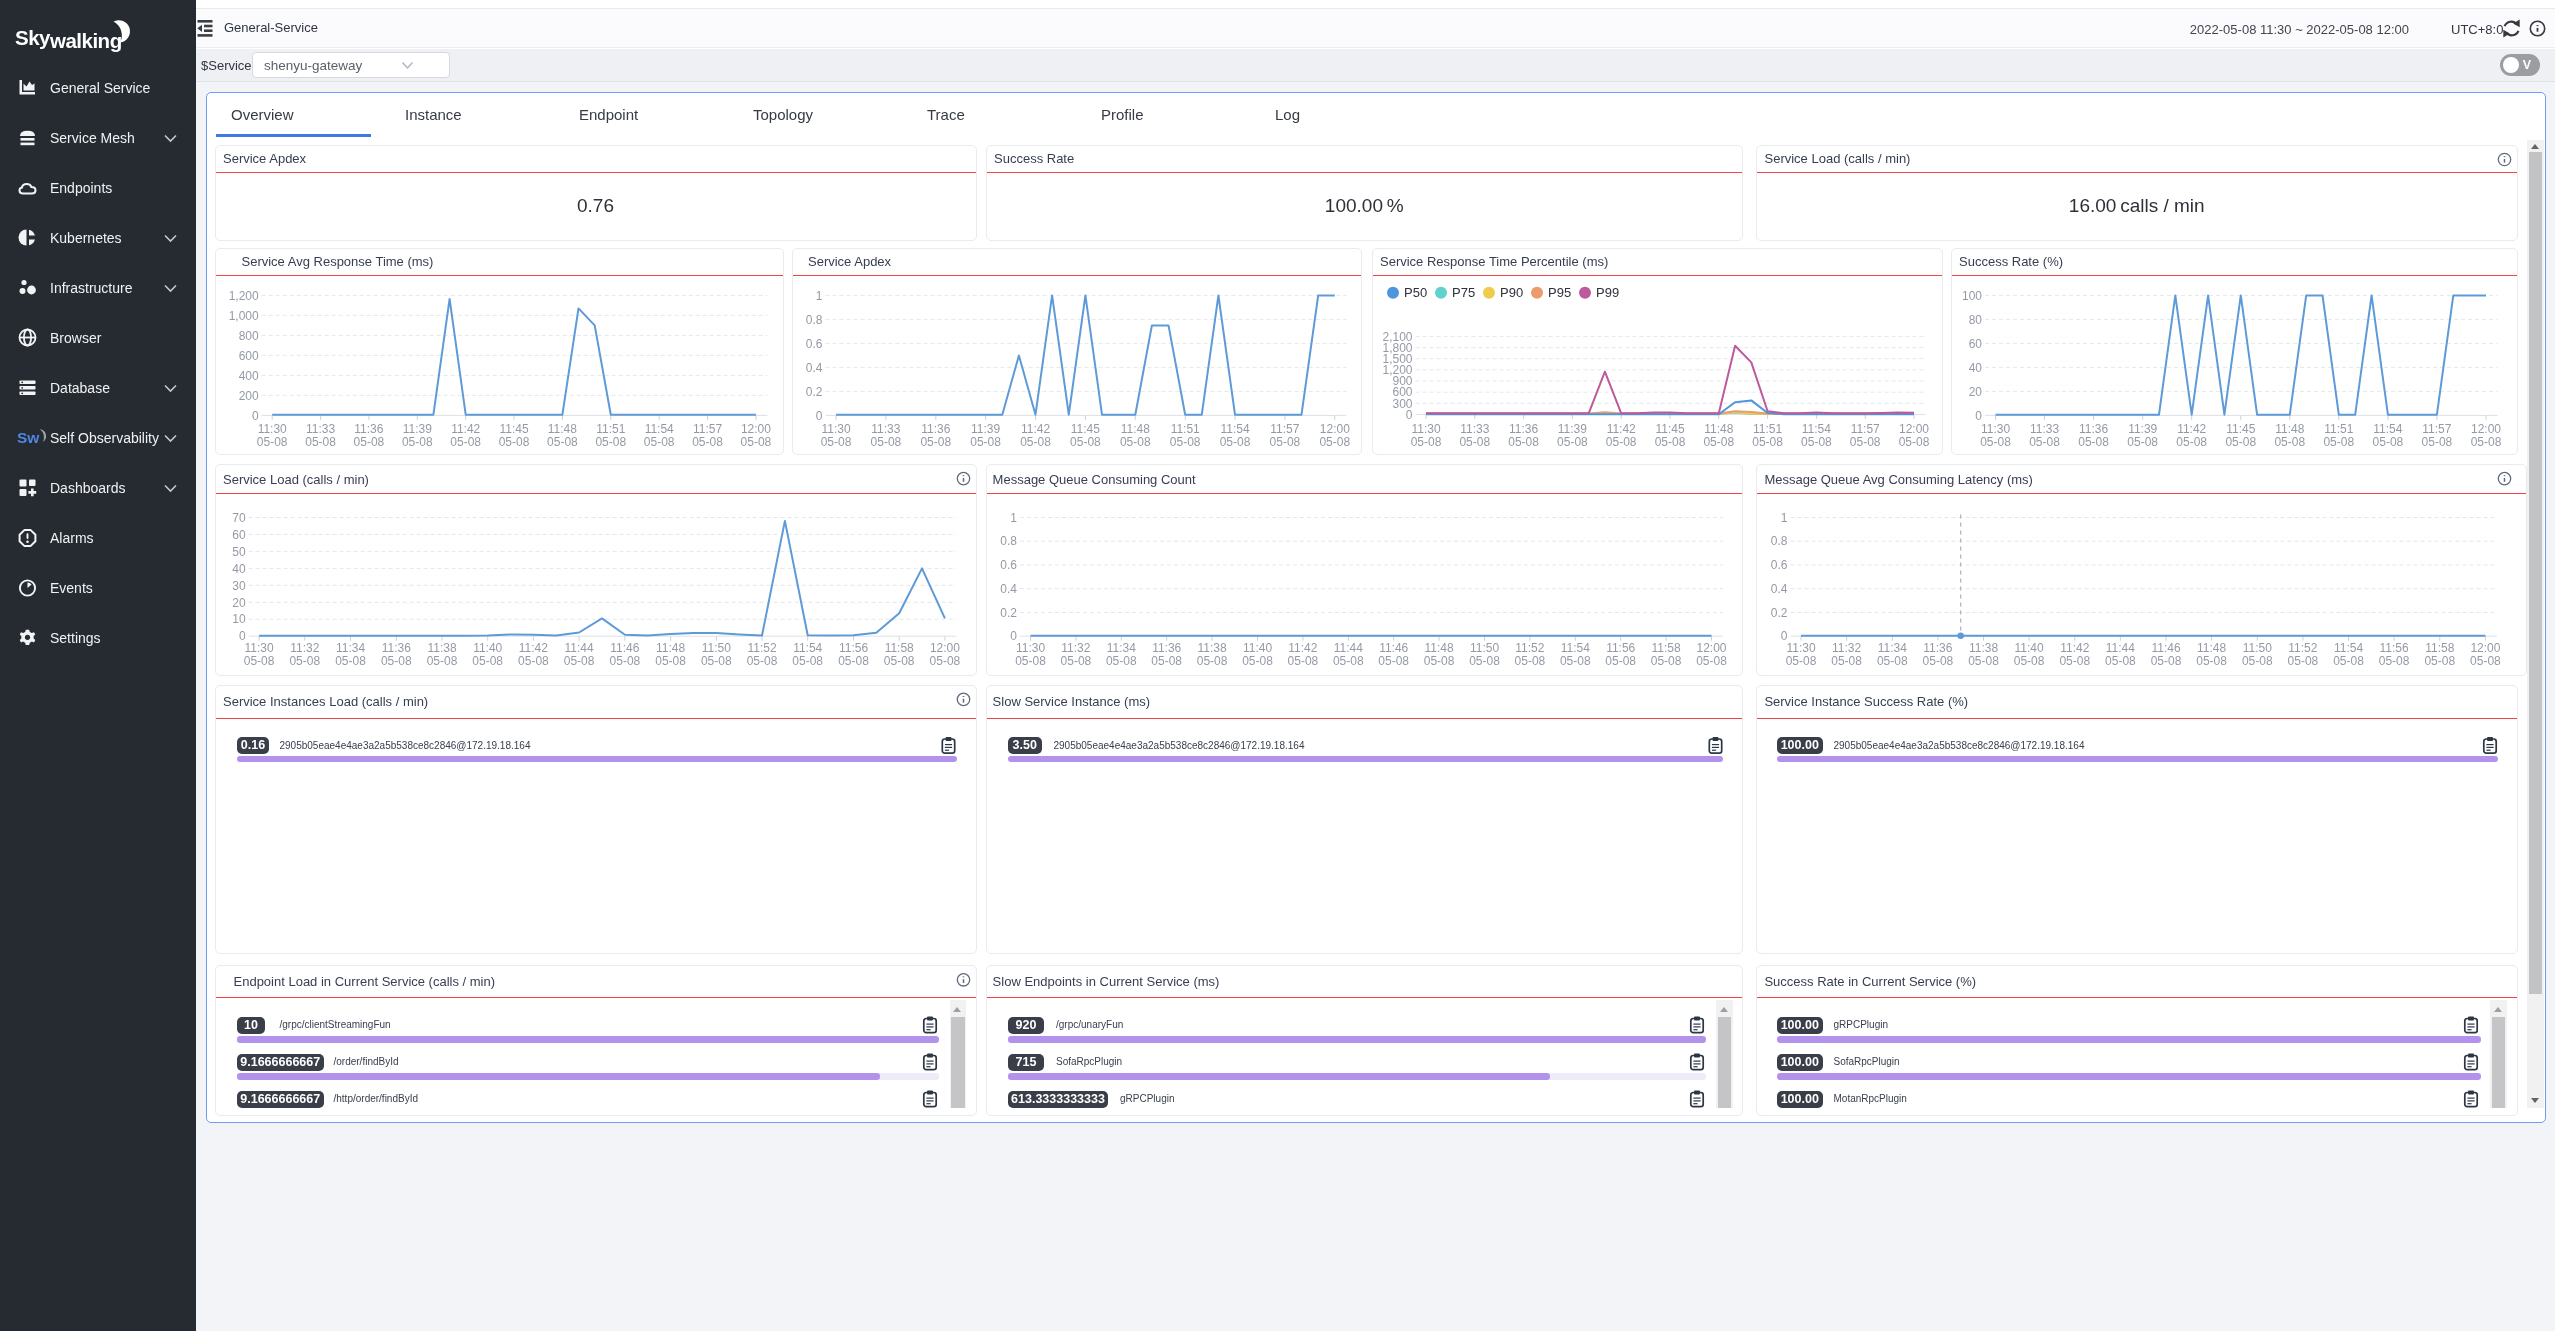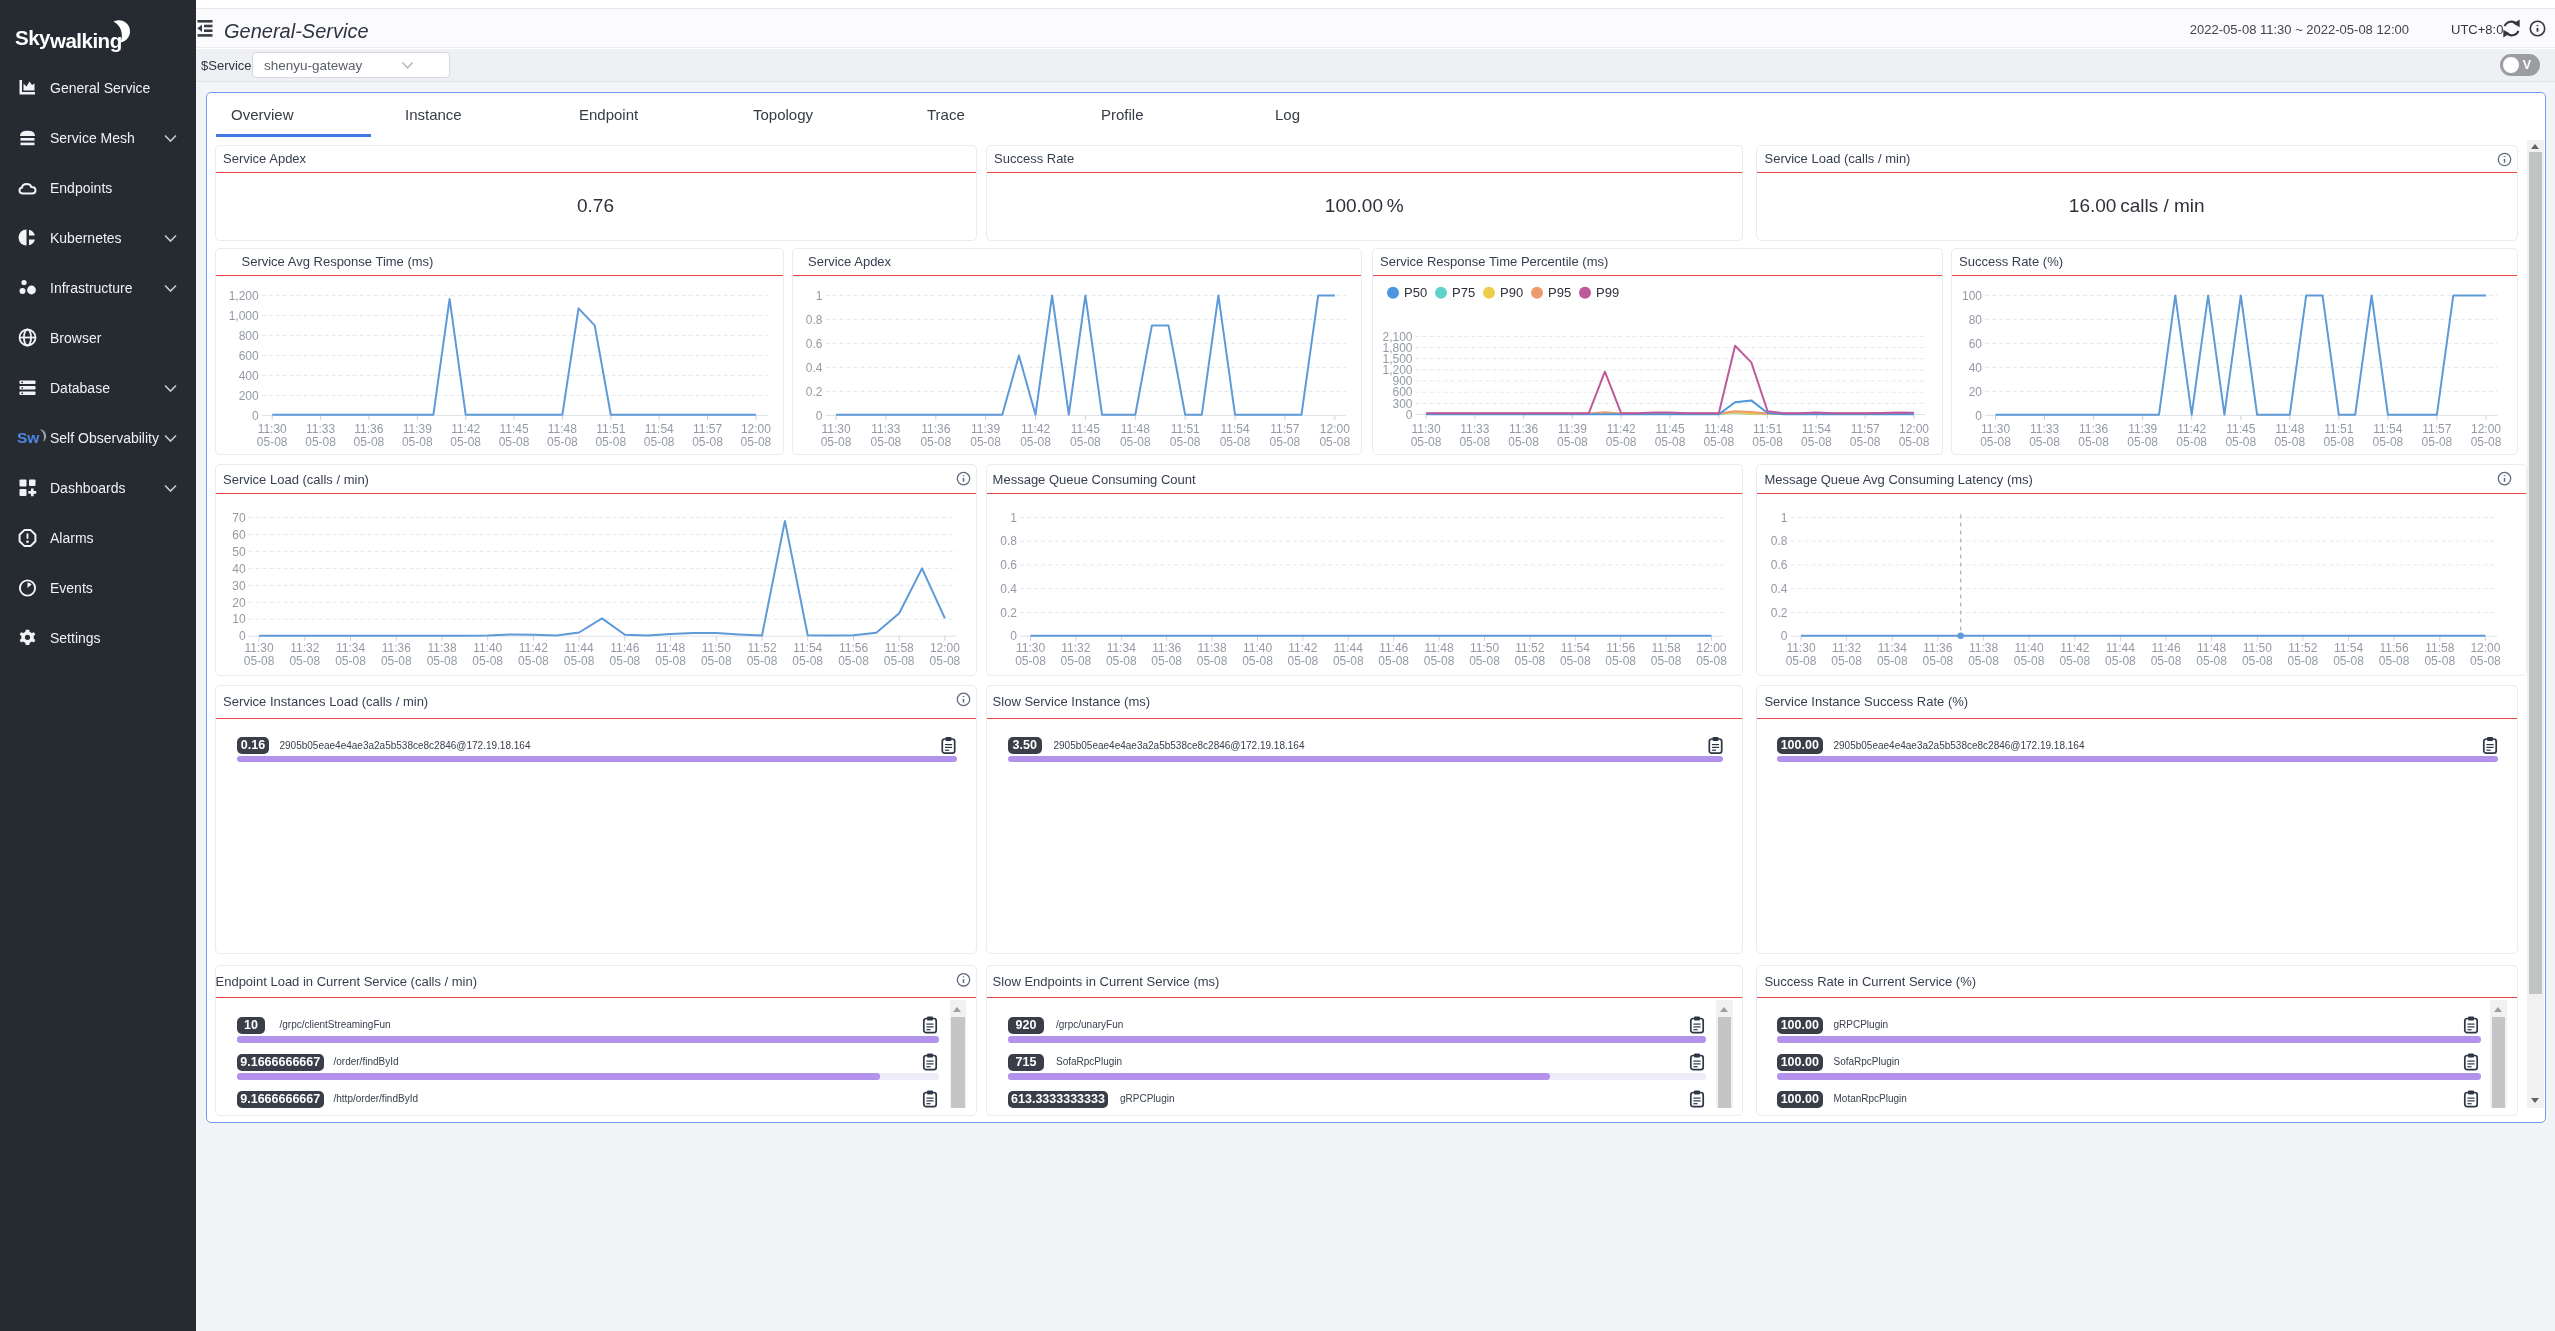--- a/index.html
+++ b/index.html
@@ -2,21 +2,21 @@
 <html><head>
 <meta charset="utf-8">
 <style>
 * { margin:0; padding:0; box-sizing:border-box; }
 html,body { width:2555px; height:1331px; overflow:hidden; font-family:"Liberation Sans", sans-serif; background:#fff; }
 #sidebar { position:absolute; left:0; top:0; width:196px; height:1331px; background:#262b32; z-index:5; }
 .mi { position:absolute; left:50px; font-size:14px; line-height:20px; color:#f0f1f3; z-index:7; }
 #hdr1 { position:absolute; left:196px; top:8px; width:2359px; height:39.5px; background:#fbfbfd; border-top:1px solid #e8e9eb; border-bottom:1px solid #ebedf0; }
 #hdr2 { position:absolute; left:196px; top:48.5px; width:2359px; height:33.5px; background:#eef0f3; border-bottom:1px solid #e1e3e6; }
 #gap { position:absolute; left:196px; top:82px; width:2359px; height:1249px; background:#f3f4f7; }
-#title { position:absolute; left:224px; top:20px; font-size:20px; color:#2f3440;font-style:italic; }
+#title { position:absolute; left:224px; top:20px; font-size:13px; color:#2f3440; }
 #dates { position:absolute; right:146px; top:21.5px; white-space:nowrap; font-size:13px; color:#41454e; }
 #utc { position:absolute; left:2451px; top:22px; font-size:13px; color:#323741; }
 #svclab { position:absolute; left:201px; top:58px; font-size:13px; color:#303540; }
 #select { position:absolute; left:252px; top:52px; width:198px; height:25.5px; background:#fff; border:1px solid #d6d9e0; border-radius:4px; }
 #select span { position:absolute; left:11px; top:4.5px; font-size:13.5px; color:#5c6069; }
 #toggle { position:absolute; left:2500px; top:54px; width:40px; height:21.5px; background:#9b9da2; border-radius:11px; }
 #toggle .kn { position:absolute; left:2.8px; top:2.9px; width:15.8px; height:15.8px; background:#fff; border-radius:50%; }
 #toggle .v { position:absolute; right:9px; top:3.5px; color:#fff; font-size:12.5px; font-weight:bold; }
 #container { position:absolute; left:205.5px; top:92.3px; width:2340.5px; height:1030.5px; background:#fff; border:1px solid #6f9df2; border-radius:5px; z-index:1; }
 .tab { position:absolute; top:106px; font-size:15px; color:#363b44; z-index:3; }
@@ -130,21 +130,21 @@
       <span style="margin-left:6.100000000000023px">Slow Service Instance (ms)</span>
     </div>
   </div>
 <div class="card" style="left:1756px;top:684.5px;width:761.5px;height:269.5px">
     <div class="ct" style="height:33.8px">
       <span style="margin-left:7.400000000000091px">Service Instance Success Rate (%)</span>
     </div>
   </div>
 <div class="card" style="left:214.5px;top:964.5px;width:762.0px;height:151.5px">
     <div class="ct" style="height:32.5px">
-      <span style="margin-left:0">Endpoint Load in Current Service (calls / min)</span>
+      <span style="margin-left:18px">Endpoint Load in Current Service (calls / min)</span>
     </div>
   </div>
 <div class="card" style="left:985.5px;top:964.5px;width:757.5px;height:151.5px">
     <div class="ct" style="height:32.5px">
       <span style="margin-left:6.100000000000023px">Slow Endpoints in Current Service (ms)</span>
     </div>
   </div>
 <div class="card" style="left:1756px;top:964.5px;width:761.5px;height:151.5px">
     <div class="ct" style="height:32.5px">
       <span style="margin-left:7.400000000000091px">Success Rate in Current Service (%)</span>

